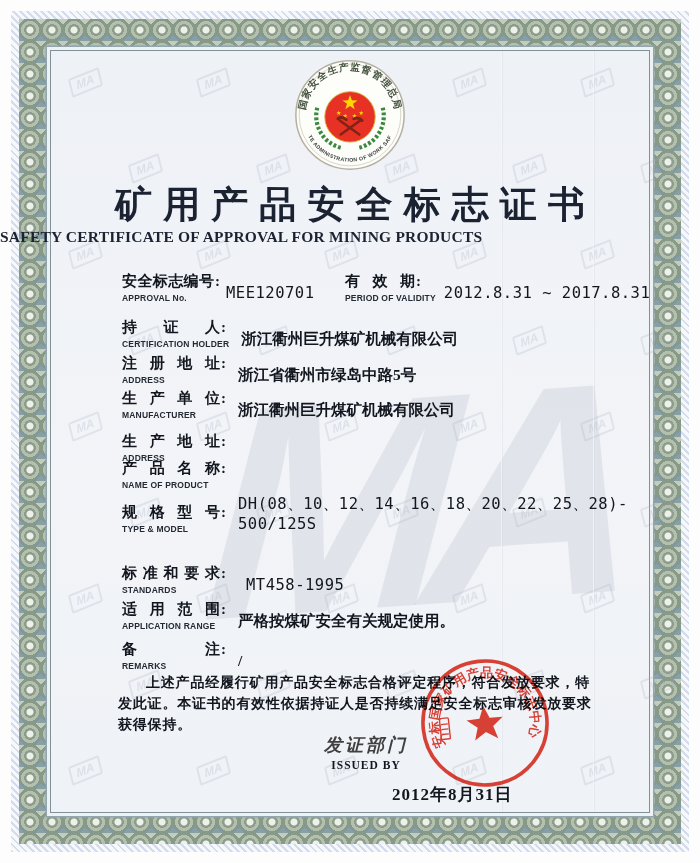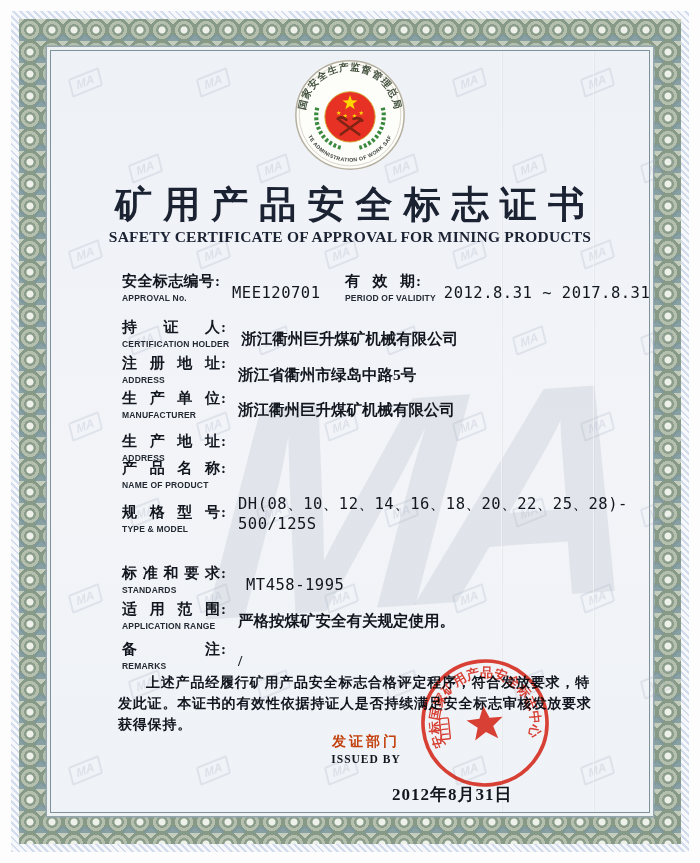--- a/index.html
+++ b/index.html
@@ -53,21 +53,21 @@
     pointer-events:none;}
   
   .emblem{position:absolute; left:294px; top:59px; width:112px; height:112px;}
   
   .title{
     position:absolute; left:0; right:0; top:180px; text-align:center;
     font-size:37px; font-weight:700; letter-spacing:.30em; text-indent:.30em;
     color:#1b2232;
   }
   .subtitle{
-    position:absolute; left:0; right:0; top:228px; text-align:center;
+    position:absolute; left:0; right:0; top:228px; 
     font-size:15.5px; font-weight:700; letter-spacing:.2px; color:#1b2232;
   }
   
   .row{position:absolute; left:122px; display:flex; align-items:flex-end;}
   .lblwrap{flex:0 0 auto;}
   .zh{
     display:inline-block; width:98px; font-size:15px; font-weight:700;
     text-align:justify; text-align-last:justify; color:#12161e; line-height:19px;
   }
   .zh.narrow{width:70px;}
@@ -81,21 +81,21 @@
     line-height:20px; white-space:pre-line;
   }
   .val.mono{font-family:"DejaVu Sans Mono",monospace; font-weight:500; letter-spacing:.5px;}
   
   .statement{
     position:absolute; left:118px; top:672px; width:474px;
     font-size:14px; font-weight:700; line-height:21px; letter-spacing:.8px;
     text-indent:28px; color:#12161e;
   }
   .issuer{position:absolute; left:300px; top:733px; width:132px; text-align:center;}
-  .issuer .zh2{font-size:14px; font-weight:700; letter-spacing:3px; color:#c2410c;}
+  .issuer .zh2{font-size:18px; font-weight:700; letter-spacing:3px; color:#404040;font-style:italic;}
   .issuer .en2{font-size:11.5px; font-weight:700; letter-spacing:1px; margin-top:2px; color:#12161e;}
   .issue-date{
     position:absolute; left:392px; top:783px;
     font-size:17px; font-weight:700; letter-spacing:1px; color:#12161e;
   }
   
   .seal{
     position:absolute; left:418px; top:656px; width:134px; height:134px;
     mix-blend-mode:multiply; opacity:.95; transform:rotate(-6deg);
     pointer-events:none;
@@ -191,21 +191,21 @@
   </svg>
 
   <div class="title">矿用产品安全标志证书</div>
   <div class="subtitle">SAFETY CERTIFICATE OF APPROVAL FOR MINING PRODUCTS</div>
 
   <div class="row" style="top:272px">
     <div class="lblwrap">
       <span><span class="zh" style="width:92px">安全标志编号</span><span class="colon">:</span></span>
       <span class="en">APPROVAL No.</span>
     </div>
-    <div class="val mono" style="">MEE120701</div>
+    <div class="val mono" style="margin-left:6px">MEE120701</div>
   </div>
   <div class="row" style="left:345px; top:272px">
     <div class="lblwrap">
       <span><span class="zh narrow">有效期</span><span class="colon">:</span></span>
       <span class="en">PERIOD OF VALIDITY</span>
     </div>
     <div class="val mono" style="margin-left:8px">2012.8.31 ~ 2017.8.31</div>
   </div>
 
   <div class="row" style="top:318px">

